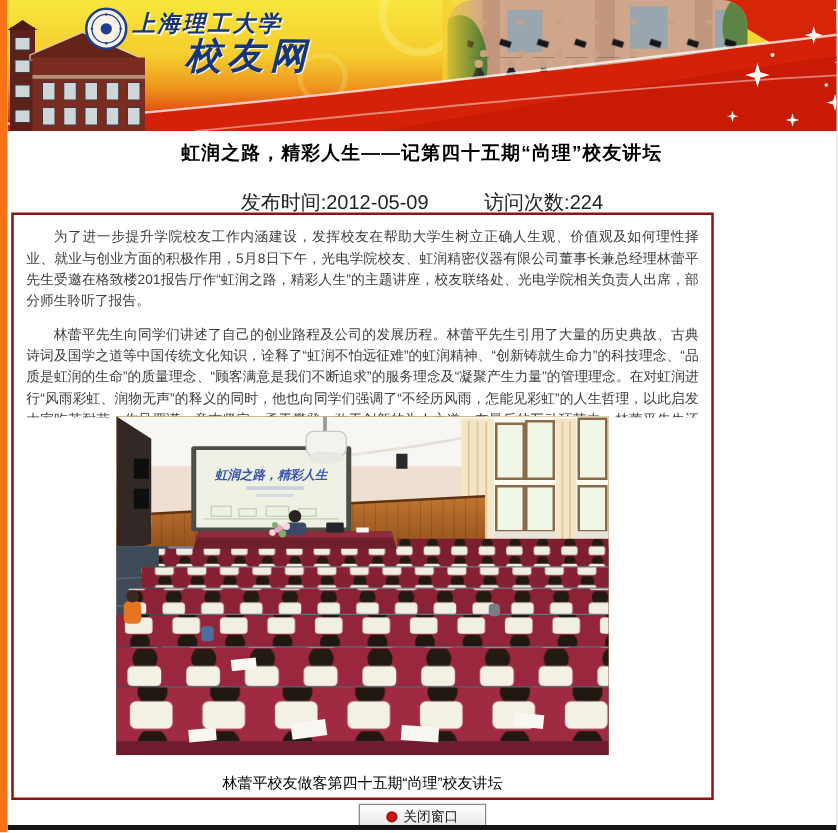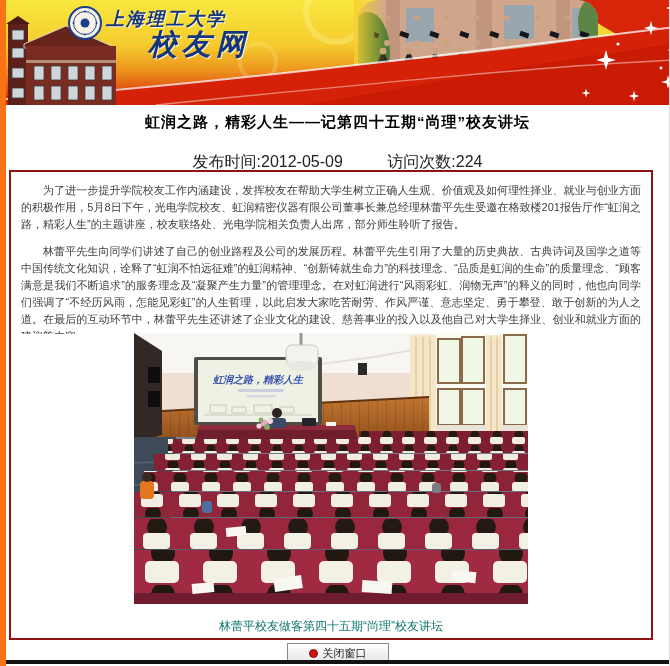--- a/index.html
+++ b/index.html
@@ -16,29 +16,29 @@
              color:#15367d;letter-spacing:5px;text-shadow:1px 1px 0 rgba(255,255,255,.85);}
   .seal{position:absolute;left:61px;top:5px;width:36px;height:36px;}
 
   
   .title{position:absolute;top:113px;left:0;width:100%;text-align:center;
          font-size:15px;font-weight:bold;color:#000;letter-spacing:1px;}
   .meta{position:absolute;top:152px;left:0;width:100%;text-align:center;font-size:16px;color:#222;}
   .meta .item{margin:0 20px;}
 
   
-  .content-box{position:absolute;top:170px;left:3px;width:644px;height:470px;
+  .content-box{position:absolute;top:170px;left:3px;width:562px;height:470px;
                border:2px solid #8e1313;box-sizing:border-box;background:#fff;}
   .paras{position:absolute;top:10px;left:10px;right:10px;height:152px;overflow:hidden;}
   .paras p{margin:0 0 10px 0;font-size:11px;line-height:17px;color:#3d3d3d;
            text-align:justify;text-indent:2em;}
   .photo-wrap{position:absolute;top:161px;left:50%;margin-left:-197px;width:394px;height:271px;
               overflow:hidden;background:#a16207;}
   .photo-wrap svg{display:block;}
-  .caption{position:absolute;top:446px;left:0;width:100%;text-align:center;font-size:12px;color:#0f766e;}
+  .caption{position:absolute;top:446px;left:0;width:100%;text-align:center;font-size:12px;color:#000000;}
 
   
   .footer{position:absolute;top:643px;left:0;width:100%;text-align:center;}
   .close-btn{display:inline-flex;align-items:center;gap:5px;font-size:11px;color:#222;
              font-family:"Liberation Sans","DejaVu Sans",sans-serif;
              background:linear-gradient(#ffffff,#e4e4e4);border:1px solid #8a8a8a;
              padding:2px 21px;cursor:pointer;}
   .close-dot{width:7px;height:7px;background:#cf1212;border:1px solid #8e0c0c;border-radius:50%;
              display:inline-block;}
   .bottom-bar{position:absolute;top:660px;left:0;width:670px;height:4px;background:#141414;}

